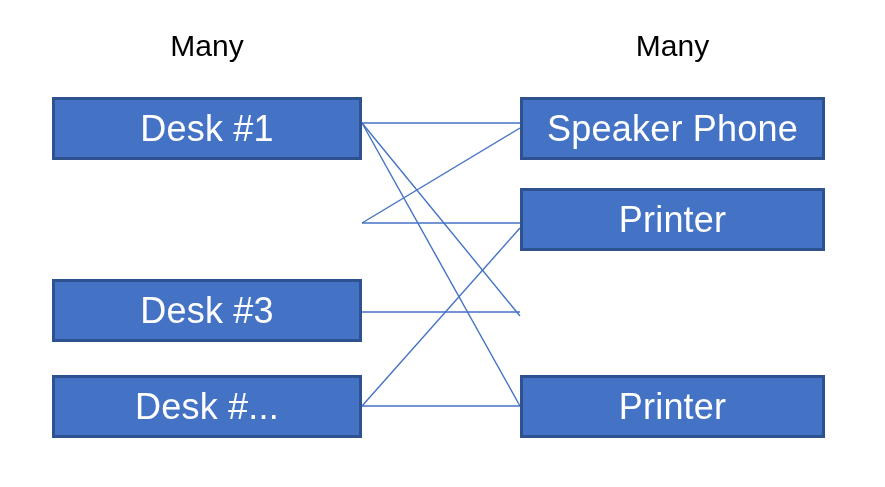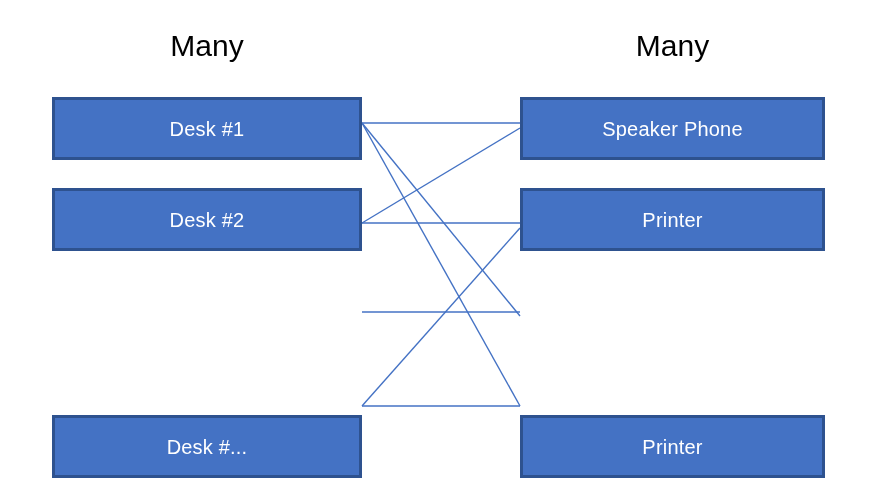--- a/index.html
+++ b/index.html
@@ -41,32 +41,32 @@
 
   .node-box {
     position: absolute;
     box-sizing: border-box;
     background: #4472C4;
     border: 3px solid #2E528F;
     display: flex;
     align-items: center;
     justify-content: center;
     color: #FFFFFF;
-    font-size: 20px;
+    font-size: 36px;
     line-height: 30px;
     white-space: nowrap;
     letter-spacing: 0.2px;
   }
   .left-node  { left: 52px;  width: 310px; height: 63px; }
   .right-node { left: 520px; width: 305px; height: 63px; }
 
   .row-0 { top: 97px; }
   .row-1 { top: 188px; }
   .row-2 { top: 279px; }
-  .row-3 { top: 375px; margin-top: 40px; }
+  .row-3 { top: 375px; }
 </style>
 </head>
 <body>
 
 <div id="diagram-canvas">
 
   <div class="column-header" id="header-left">Many</div>
 
   <div class="column-header" id="header-right">Many</div>
 
@@ -79,22 +79,22 @@
       <line x1="362" y1="223" x2="520" y2="223"></line>
       <line x1="362" y1="312" x2="520" y2="312"></line>
       <line x1="362" y1="406" x2="520" y2="228"></line>
       <line x1="362" y1="406" x2="520" y2="406"></line>
     </g>
   </svg>
 
   <div class="node-box left-node row-0">
     <span>Desk #1</span>
   </div>
-  <div class="node-box left-node row-1">
-    <span>Desk #2</span>
+  <div class="node-box left-node row-2">
+    <span>Desk #3</span>
   </div>
   <div class="node-box left-node row-3">
     <span>Desk #...</span>
   </div>
 
   <div class="node-box right-node row-0">
     <span>Speaker Phone</span>
   </div>
   <div class="node-box right-node row-1">
     <span>Printer</span>

